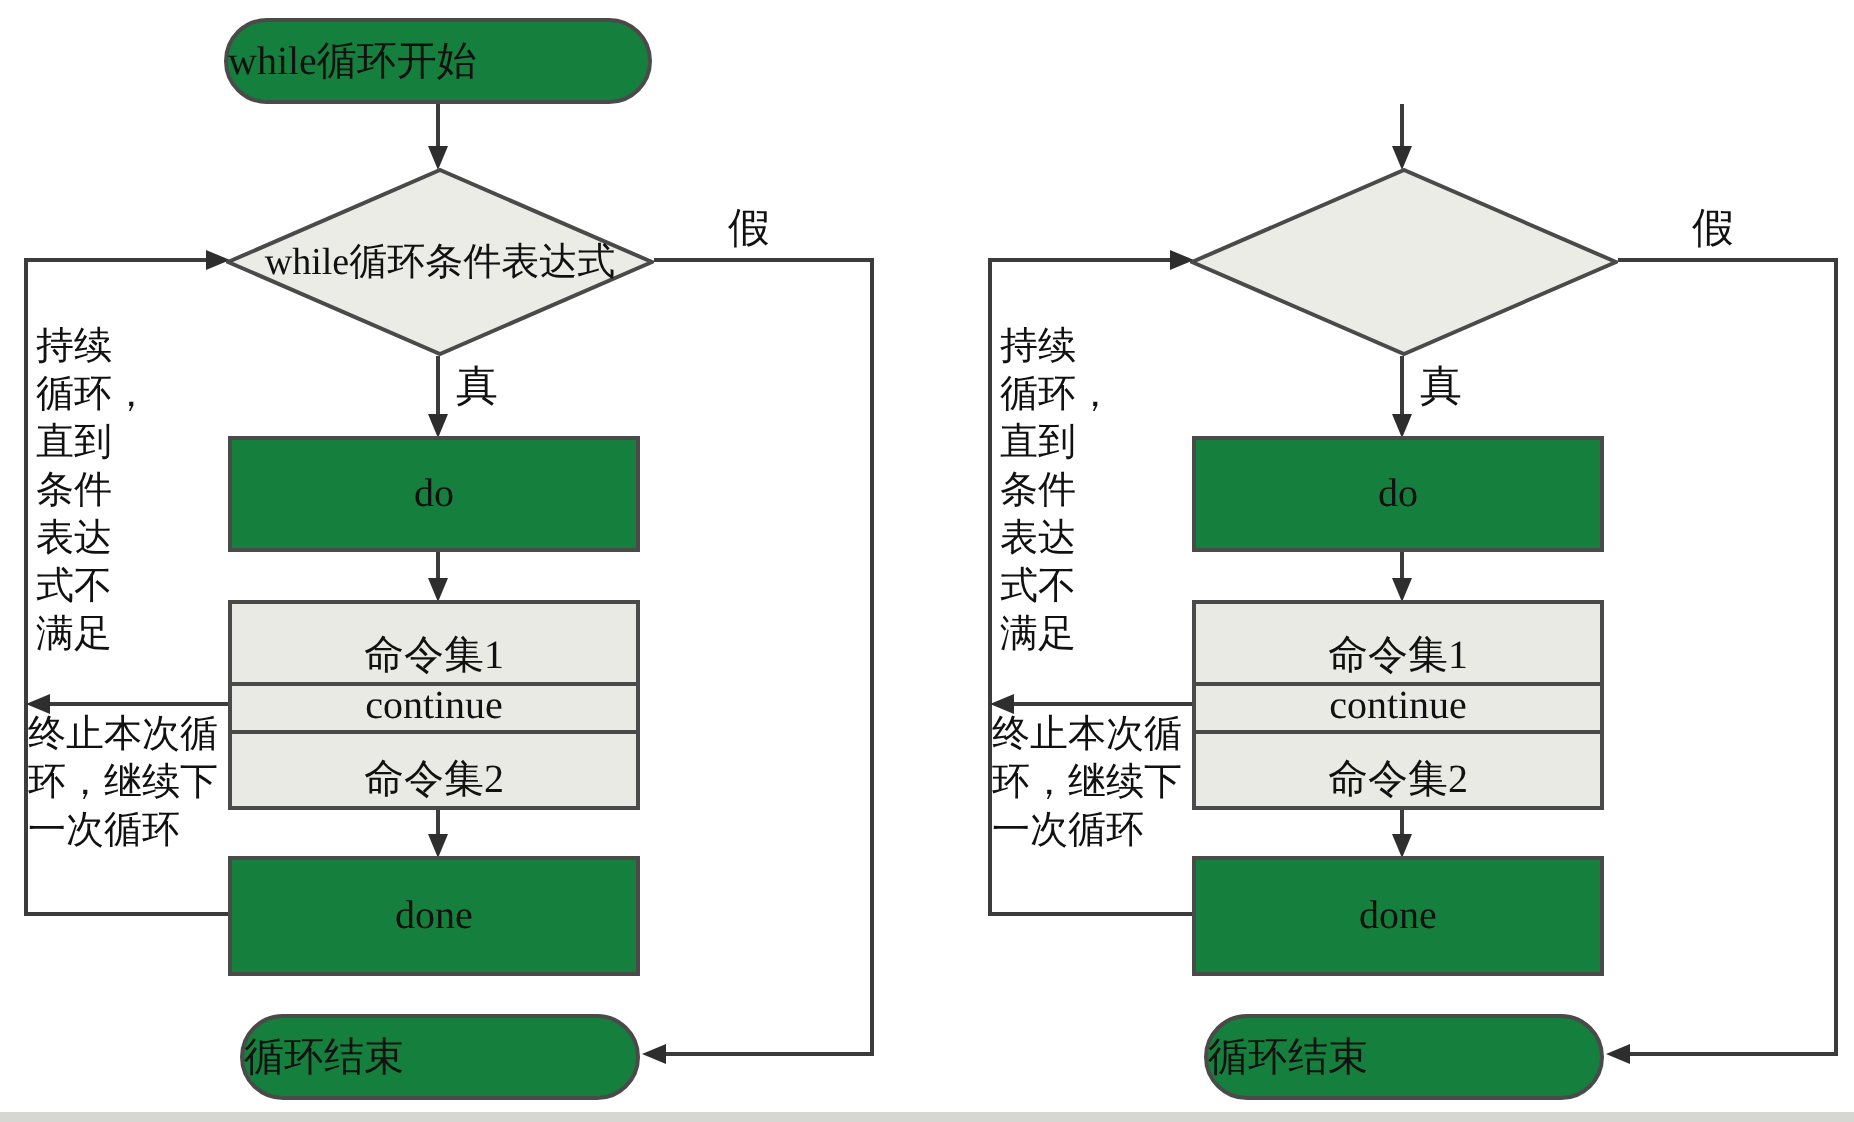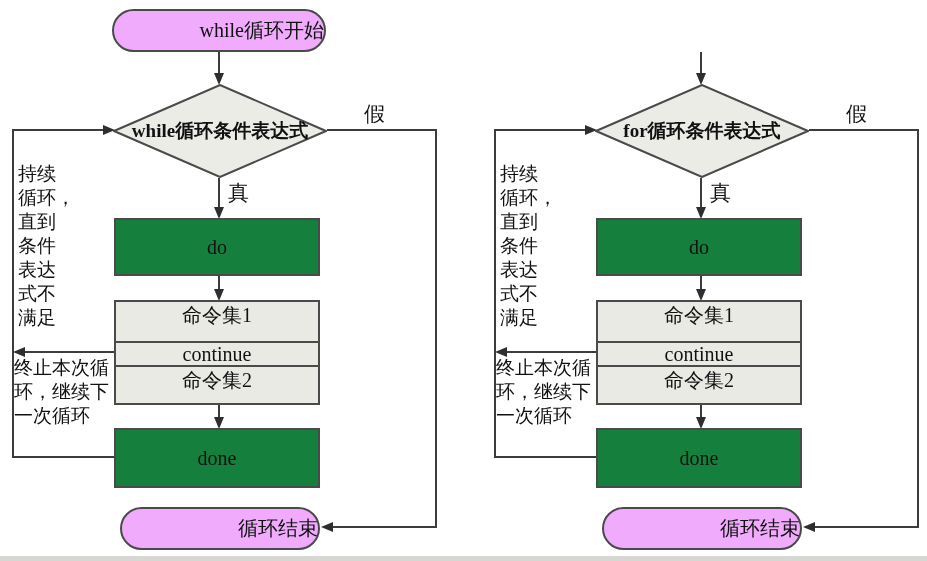--- a/index.html
+++ b/index.html
@@ -3,39 +3,39 @@
 <meta charset="utf-8">
 <style>
   html,body{margin:0;padding:0;}
   body{
     width:927px;height:561px;position:relative;background:#ffffff;overflow:hidden;
     font-family:"Liberation Serif","DejaVu Serif",serif;color:#111;
   }
   .chart{position:absolute;top:0;width:447px;height:561px;}
   
   .terminal{
-    position:absolute;box-sizing:border-box;background:#f0abfc;border:2px solid #4a4a4a;
-    border-radius:22px;display:flex;align-items:center;justify-content:flex-end;font-size:20px;
+    position:absolute;box-sizing:border-box;background:#15803d;border:2px solid #4a4a4a;
+    border-radius:22px;display:flex;align-items:center;justify-content:flex-start;font-size:20px;
   }
   .process{
     position:absolute;box-sizing:border-box;background:#15803d;border:2px solid #4a4a4a;
     display:flex;align-items:center;justify-content:center;font-size:20px;
   }
   .cmd-stack{
     position:absolute;box-sizing:border-box;background:#e9eae4;border:2px solid #4a4a4a;
     left:114px;top:300px;width:206px;
   }
   .cmd-row{
-    box-sizing:border-box;display:flex;align-items:flex-start;justify-content:center;font-size:20px;
+    box-sizing:border-box;display:flex;align-items:flex-end;justify-content:center;font-size:20px;
   }
   .cmd-row.mid{border-top:2px solid #4a4a4a;border-bottom:2px solid #4a4a4a;}
   .diamond-svg{position:absolute;left:113px;top:84px;}
   .diamond-label{
     position:absolute;left:113px;top:84px;width:214px;height:94px;
-    display:flex;align-items:center;justify-content:center;font-size:19px;font-weight:bold;
+    display:flex;align-items:center;justify-content:center;font-size:19px;
   }
   
   .hl,.vl{position:absolute;background:#3c3c3c;}
   .hl{height:2px;}
   .vl{width:2px;}
   .ah{position:absolute;width:0;height:0;}
   .ah.down{border-left:5px solid transparent;border-right:5px solid transparent;border-top:12px solid #2e2e2e;}
   .ah.left{border-top:5px solid transparent;border-bottom:5px solid transparent;border-right:12px solid #2e2e2e;}
   .ah.right{border-top:5px solid transparent;border-bottom:5px solid transparent;border-left:12px solid #2e2e2e;}
   
@@ -145,21 +145,20 @@
 
   <div class="hl" style="left:327px;top:129px;width:110px;"></div>
   <div class="vl" style="left:435px;top:129px;height:398px;"></div>
   <div class="hl" style="left:333px;top:526px;width:104px;"></div>
   <div class="ah left" style="left:321px;top:522px;"></div>
 
 
   <svg class="diamond-svg" width="214" height="94">
     <polygon points="1,47 107,1 213,47 107,93" fill="#eaece5" stroke="#4a4a4a" stroke-width="2"></polygon>
   </svg>
-  <div class="diamond-label">for循环条件表达式</div>
 
   <span class="branch-label" style="left:364px;top:100px;">假</span>
   <span class="branch-label" style="left:228px;top:179px;">真</span>
 
   <div class="process" style="left:114px;top:218px;width:206px;height:58px;">
     <span>do</span>
   </div>
 
   <div class="cmd-stack">
     <div class="cmd-row" style="height:39px;">

